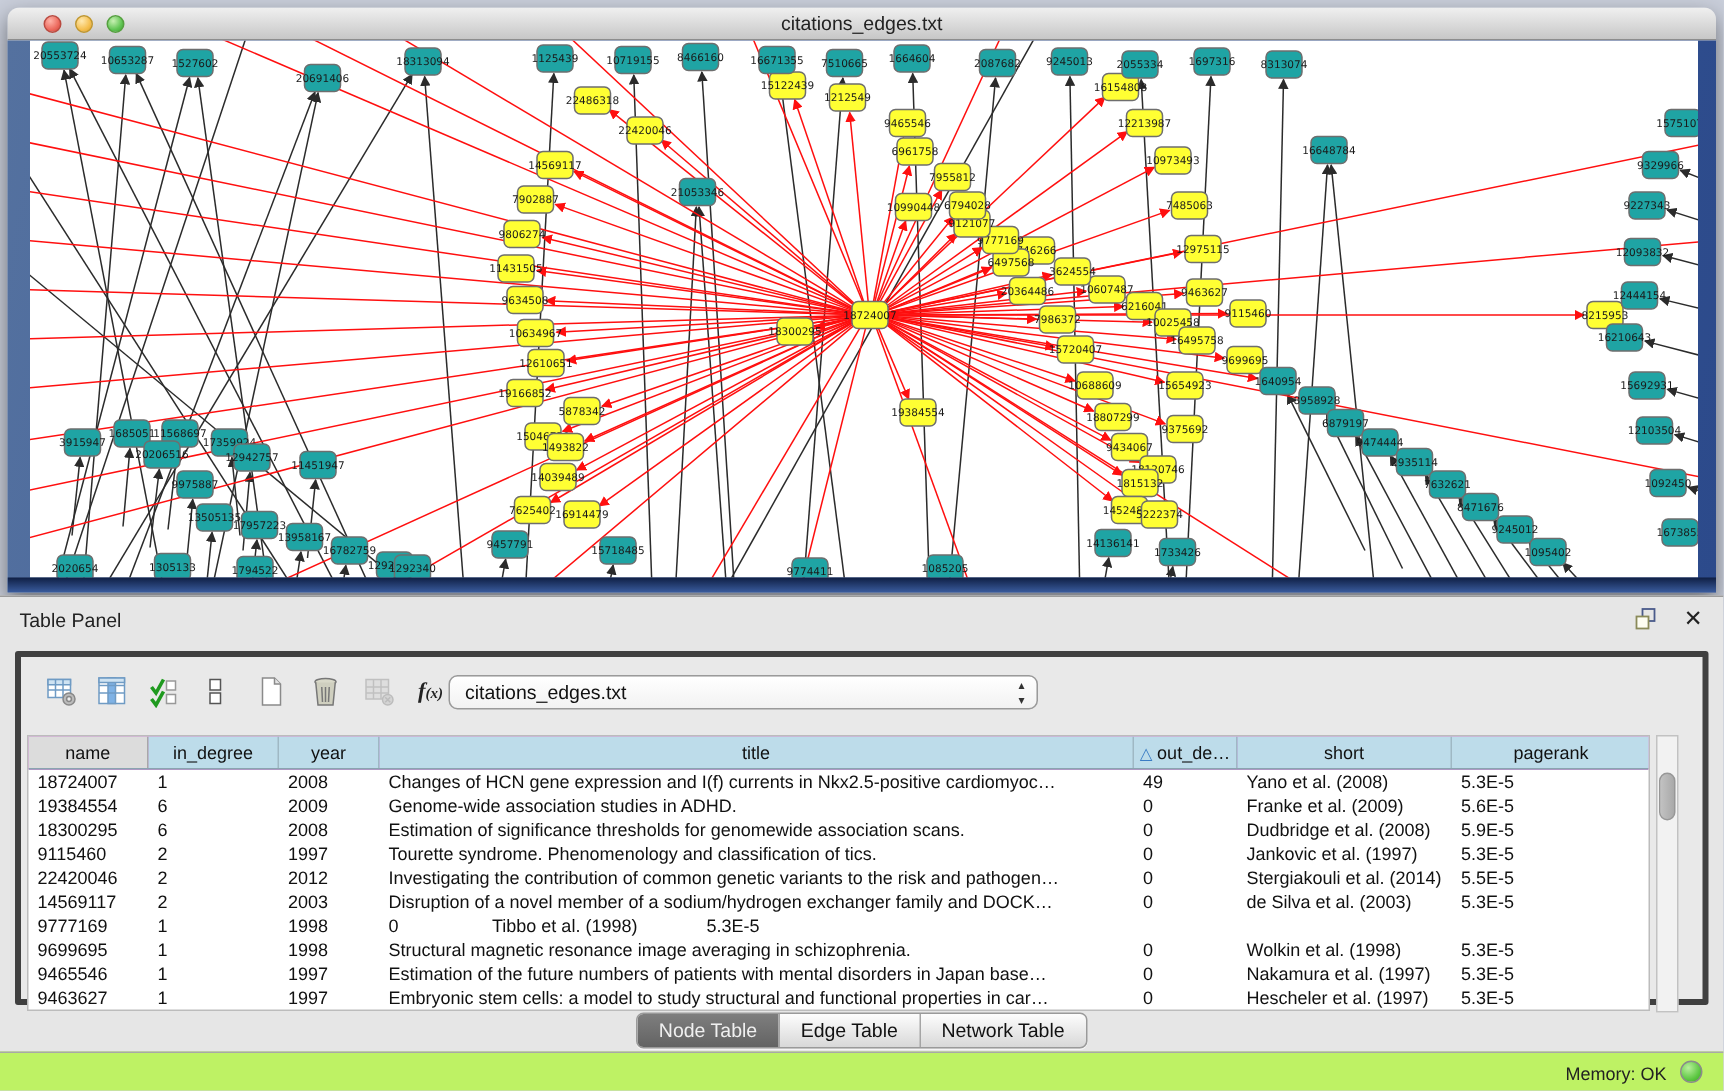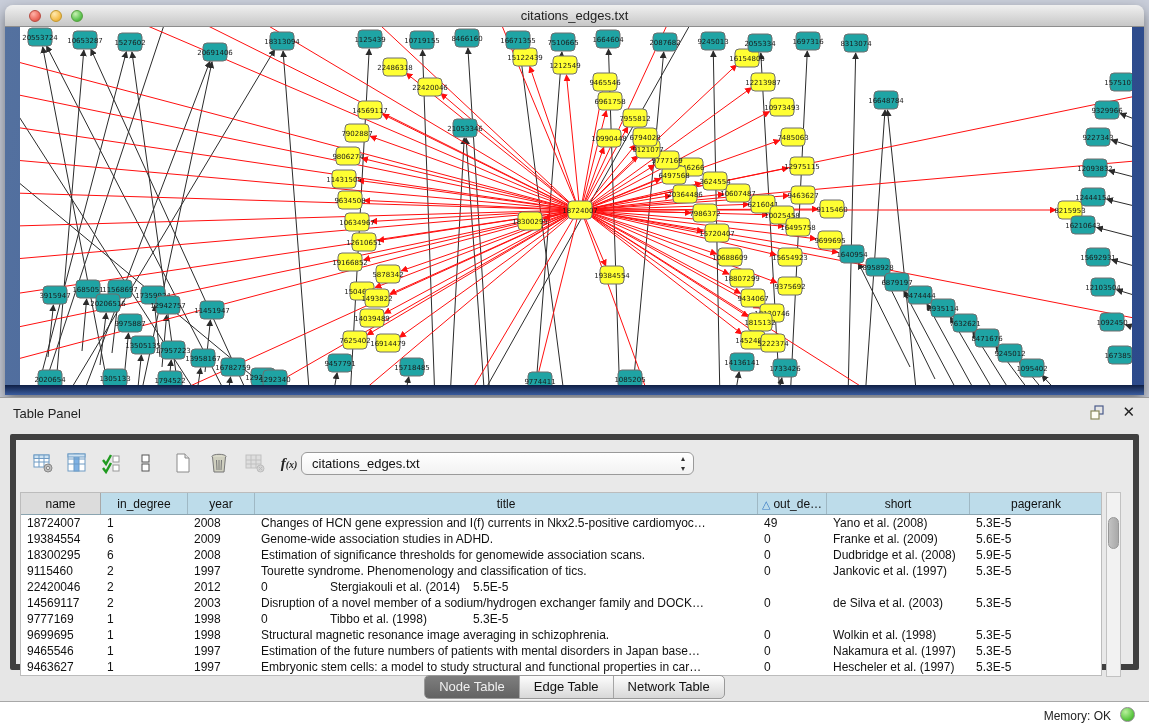--- a/index.html
+++ b/index.html
@@ -25,21 +25,21 @@
   #graph { position:absolute; left:15px; top:0; width:1112px; height:358px; background:#fff; display:block; }
 
   
   .table-panel { position:absolute; left:0; top:397px; width:1149px; height:330px; background:#e6e6e6; border-top:1px solid #9b9b9b; }
   .panel-header { position:absolute; left:0; top:0; width:100%; height:30px; }
   .panel-header .ph-title { position:absolute; left:13px; top:8px; font-size:13px; color:#222; }
   .ph-float { position:absolute; right:44px; top:7px; width:16px; height:16px; cursor:pointer; }
   .ph-close { position:absolute; right:14px; top:5px; font-size:15px; font-weight:bold; color:#222; cursor:pointer; }
 
   .inner { position:absolute; left:10px; top:36px; width:1129px; height:236px;
-    background:#e9e9e9; border:6px solid #404040; border-radius:2px; }
+    background:#e9e9e9; border:4px solid #404040; border-radius:2px; }
   .toolbar { position:absolute; left:8px; top:6px; height:36px; width:100%; }
   .tb-icon { position:absolute; top:4px; width:26px; height:26px; display:flex; align-items:center; justify-content:center; cursor:pointer; }
   .net-select { position:absolute; left:277px; top:6px; width:393px; height:23px;
     background:linear-gradient(#ffffff,#f2f2f2); border:1px solid #9a9a9a; border-radius:6px;
     font-size:13px; color:#111; padding:3px 22px 0 10px; cursor:pointer; }
   .net-select .updn { position:absolute; right:8px; top:1px; font-size:8px; line-height:10px; color:#333; text-align:center; }
 
   .tbl { position:absolute; left:4px; top:52px; width:1082px; height:184px; background:#fff; border:1px solid #bcbcbc; overflow:hidden; }
   .tr { display:flex; height:16px; }
   .th-row { height:22px; background:#a21caf; border-bottom:1px solid #8aa4b0; }
@@ -52,21 +52,21 @@
   .vthumb { position:absolute; left:1px; top:24px; width:11px; height:32px; border-radius:6px;
     background:linear-gradient(90deg,#c2c2c2,#a9a9a9); border:1px solid #979797; }
 
   .tabs { position:absolute; left:0; top:277px; width:1149px; height:24px; text-align:center; }
   .seg-wrap { display:inline-flex; border:1px solid #9a9a9a; border-radius:5px; overflow:hidden;
     background:linear-gradient(#fdfdfd,#d8d8d8); box-shadow:0 1px 0 rgba(255,255,255,.6); }
   .seg { padding:3px 14px 4px; font-size:13px; color:#111; border-right:1px solid #a5a5a5; cursor:pointer; }
   .seg:last-child { border-right:none; }
   .seg.active { background:linear-gradient(#7e7e7e,#636363); color:#f0f0f0; }
 
-  .statusbar { position:absolute; left:0; top:303px; width:1149px; height:27px; background:#ffffff; border-top:1px solid #a8a8a8; }
+  .statusbar { position:absolute; left:0; top:303px; width:1149px; height:27px; background:#bef264; border-top:1px solid #a8a8a8; }
   .mem-label { position:absolute; right:38px; top:7px; font-size:12px; color:#222; }
   .mem-dot { position:absolute; right:14px; top:5px; width:15px; height:15px; border-radius:50%;
     background:radial-gradient(circle at 35% 30%,#b9f09c,#58c53e 65%,#3d9e2b); border:1px solid #8b8b8b; }
 </style>
 </head>
 <body>
 
 <div class="net-window">
   <div class="titlebar">
     <span class="light red"></span>
@@ -823,20 +823,21 @@
           <div class="td" style="width: 67px;">1997</div>
           <div class="td" style="width: 503px;">Tourette syndrome. Phenomenology and classification of tics.</div>
           <div class="td" style="width: 69px;">0</div>
           <div class="td" style="width: 143px;">Jankovic et al. (1997)</div>
           <div class="td" style="width: 133px;">5.3E-5</div>
         </div>
         <div class="tr">
           <div class="td" style="width: 80px;">22420046</div>
           <div class="td" style="width: 87px;">2</div>
           <div class="td" style="width: 67px;">2012</div>
+          <div class="td" style="width: 503px;">Investigating the contribution of common genetic variants to the risk and pathogen…</div>
           <div class="td" style="width: 69px;">0</div>
           <div class="td" style="width: 143px;">Stergiakouli et al. (2014)</div>
           <div class="td" style="width: 133px;">5.5E-5</div>
         </div>
         <div class="tr">
           <div class="td" style="width: 80px;">14569117</div>
           <div class="td" style="width: 87px;">2</div>
           <div class="td" style="width: 67px;">2003</div>
           <div class="td" style="width: 503px;">Disruption of a novel member of a sodium/hydrogen exchanger family and DOCK…</div>
           <div class="td" style="width: 69px;">0</div>

